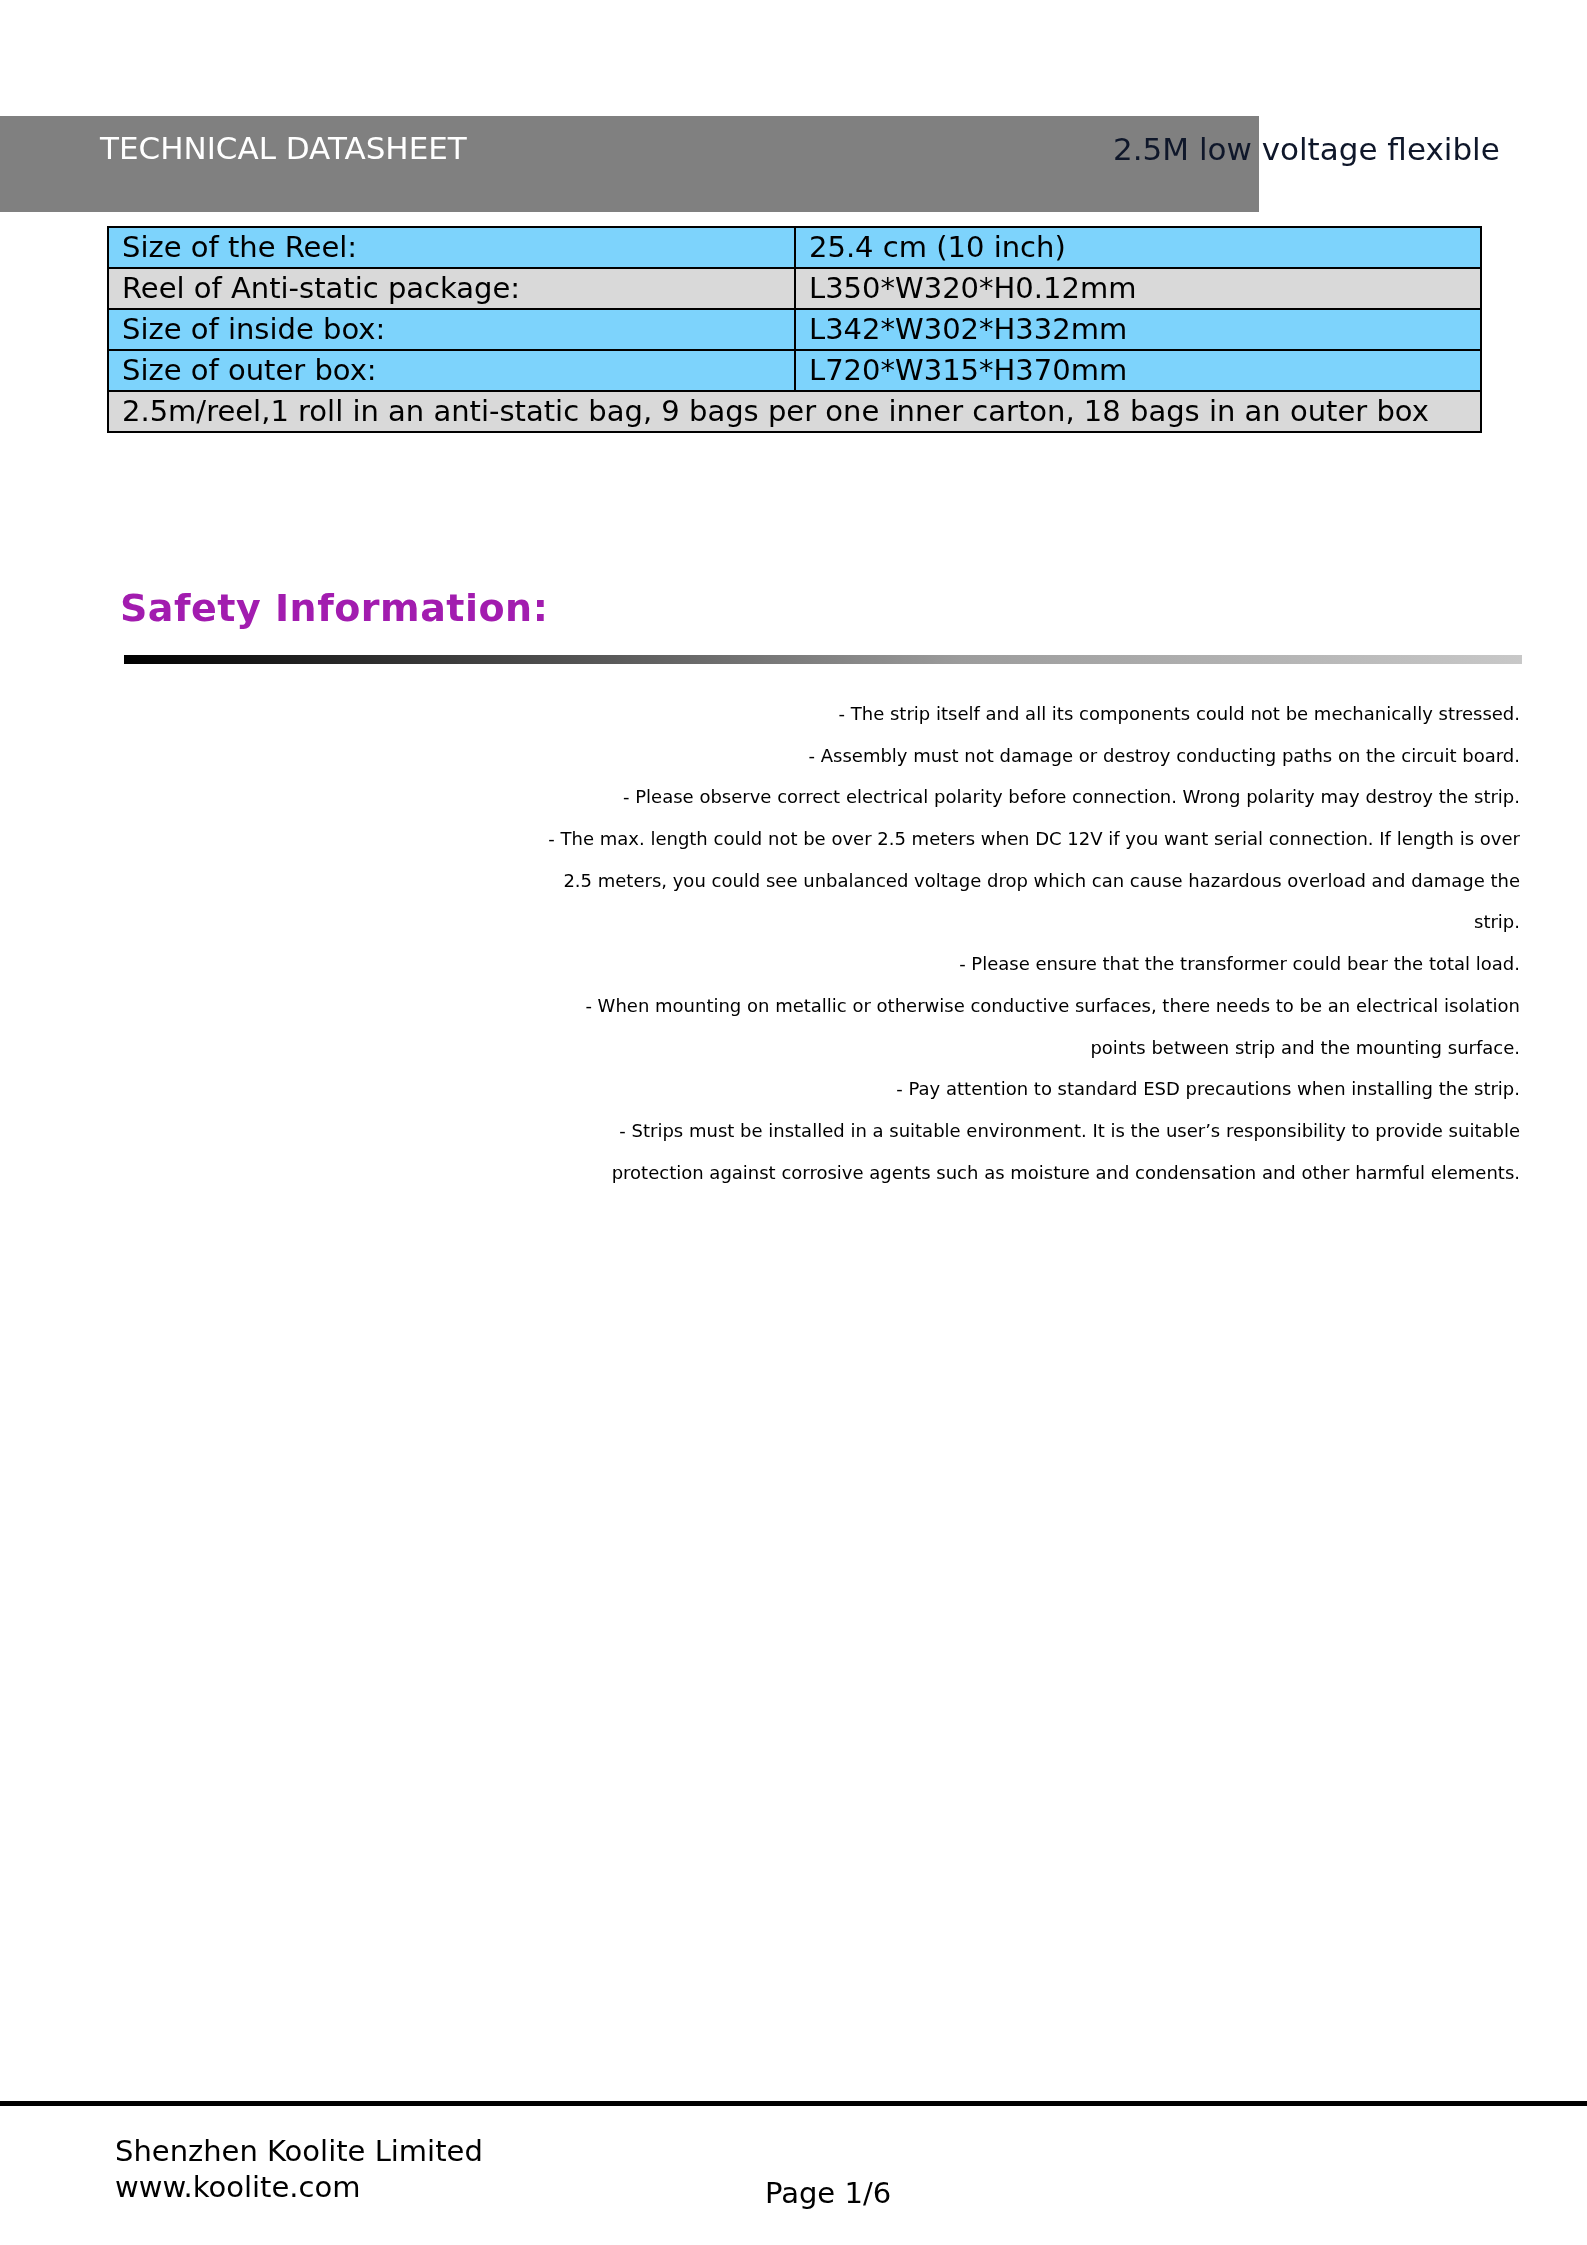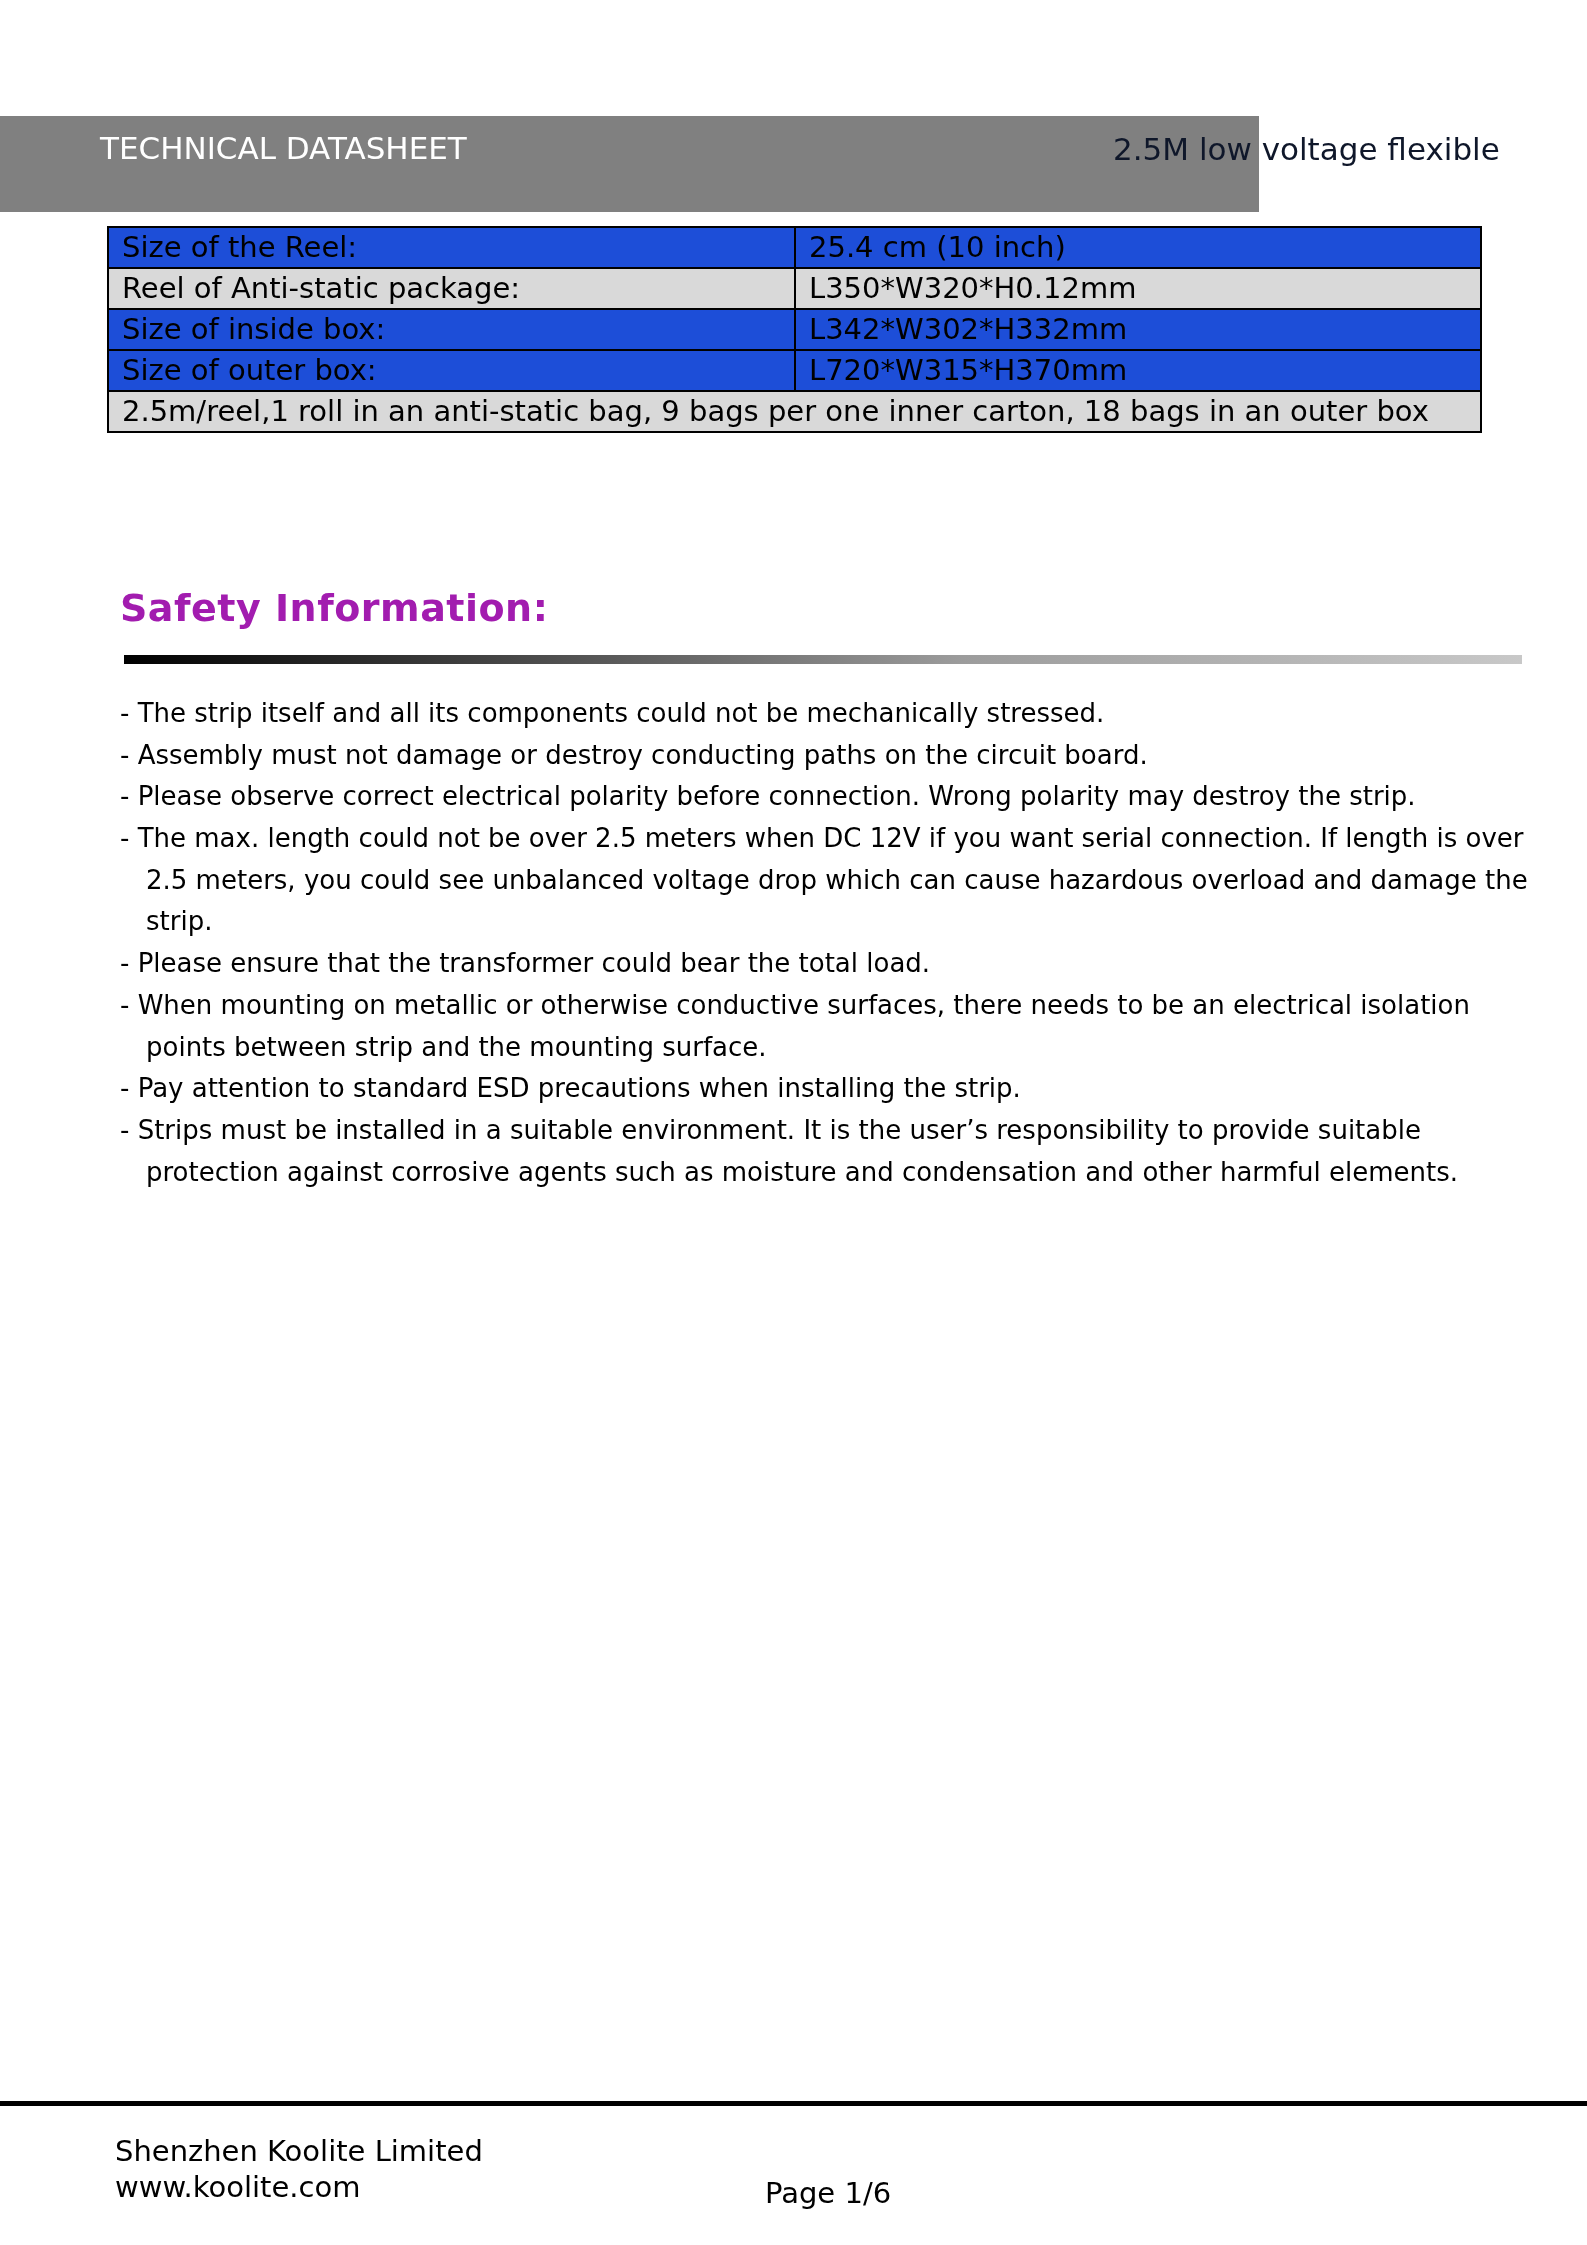--- a/index.html
+++ b/index.html
@@ -5,30 +5,30 @@
   html, body { margin:0; padding:0; background:#ffffff; }
   body { width:1587px; height:2245px; position:relative; overflow:hidden;
          font-family:"DejaVu Sans", "Liberation Sans", sans-serif; color:#000; }
   .header-band { position:absolute; left:0; top:116px; width:1259px; height:96px; background:#808080; }
   .header-left { position:absolute; left:100px; top:14px; color:#fff; font-size:31px; letter-spacing:0px; }
   .header-right { position:absolute; left:1113px; top:14px; color:#0f172a; font-size:31px; line-height:38px; }
   .header-right div { white-space:nowrap; }
 
   table.spec { position:absolute; left:107px; top:226px; width:1375px; border-collapse:collapse; }
   table.spec td { border:2px solid #000; height:39px; padding:0 0 0 13px; font-size:29px; line-height:39px; white-space:nowrap; }
-  table.spec tr.odd td { background:#1d4ed8; }
+  table.spec tr.odd td { background:#7dd3fc; }
   table.spec tr.even td { background:#d9d9d9; }
   table.spec td.label { width:672px; }
 
   .section-title { position:absolute; left:120px; top:586px; font-size:38px; font-weight:bold; color:#a21caf; letter-spacing:0.5px; }
   .gradient-rule { position:absolute; left:124px; top:655px; width:1398px; height:9px;
                    background:linear-gradient(to right, #000000 0%, #5a5a5a 35%, #9c9c9c 60%, #c8c8c8 100%); }
 
   .bullets { position:absolute; left:120px; top:693px; width:1400px; }
-  .bullet-line { font-size:26px; line-height:41.7px; height:41.7px; white-space:nowrap; }
+  .bullet-line { font-size:18px; line-height:41.7px; height:41.7px; white-space:nowrap;text-align:right; }
   .bullet-line.cont { padding-left:26px; }
 
   .footer-rule { position:absolute; left:0; top:2101px; width:1587px; height:5px; background:#000; }
   .footer-company { position:absolute; left:115px; top:2133px; font-size:29px; line-height:36px; }
   .footer-page { position:absolute; left:765px; top:2176px; font-size:29px; }
 </style>
 </head>
 <body>
 
 <div class="header-band">

